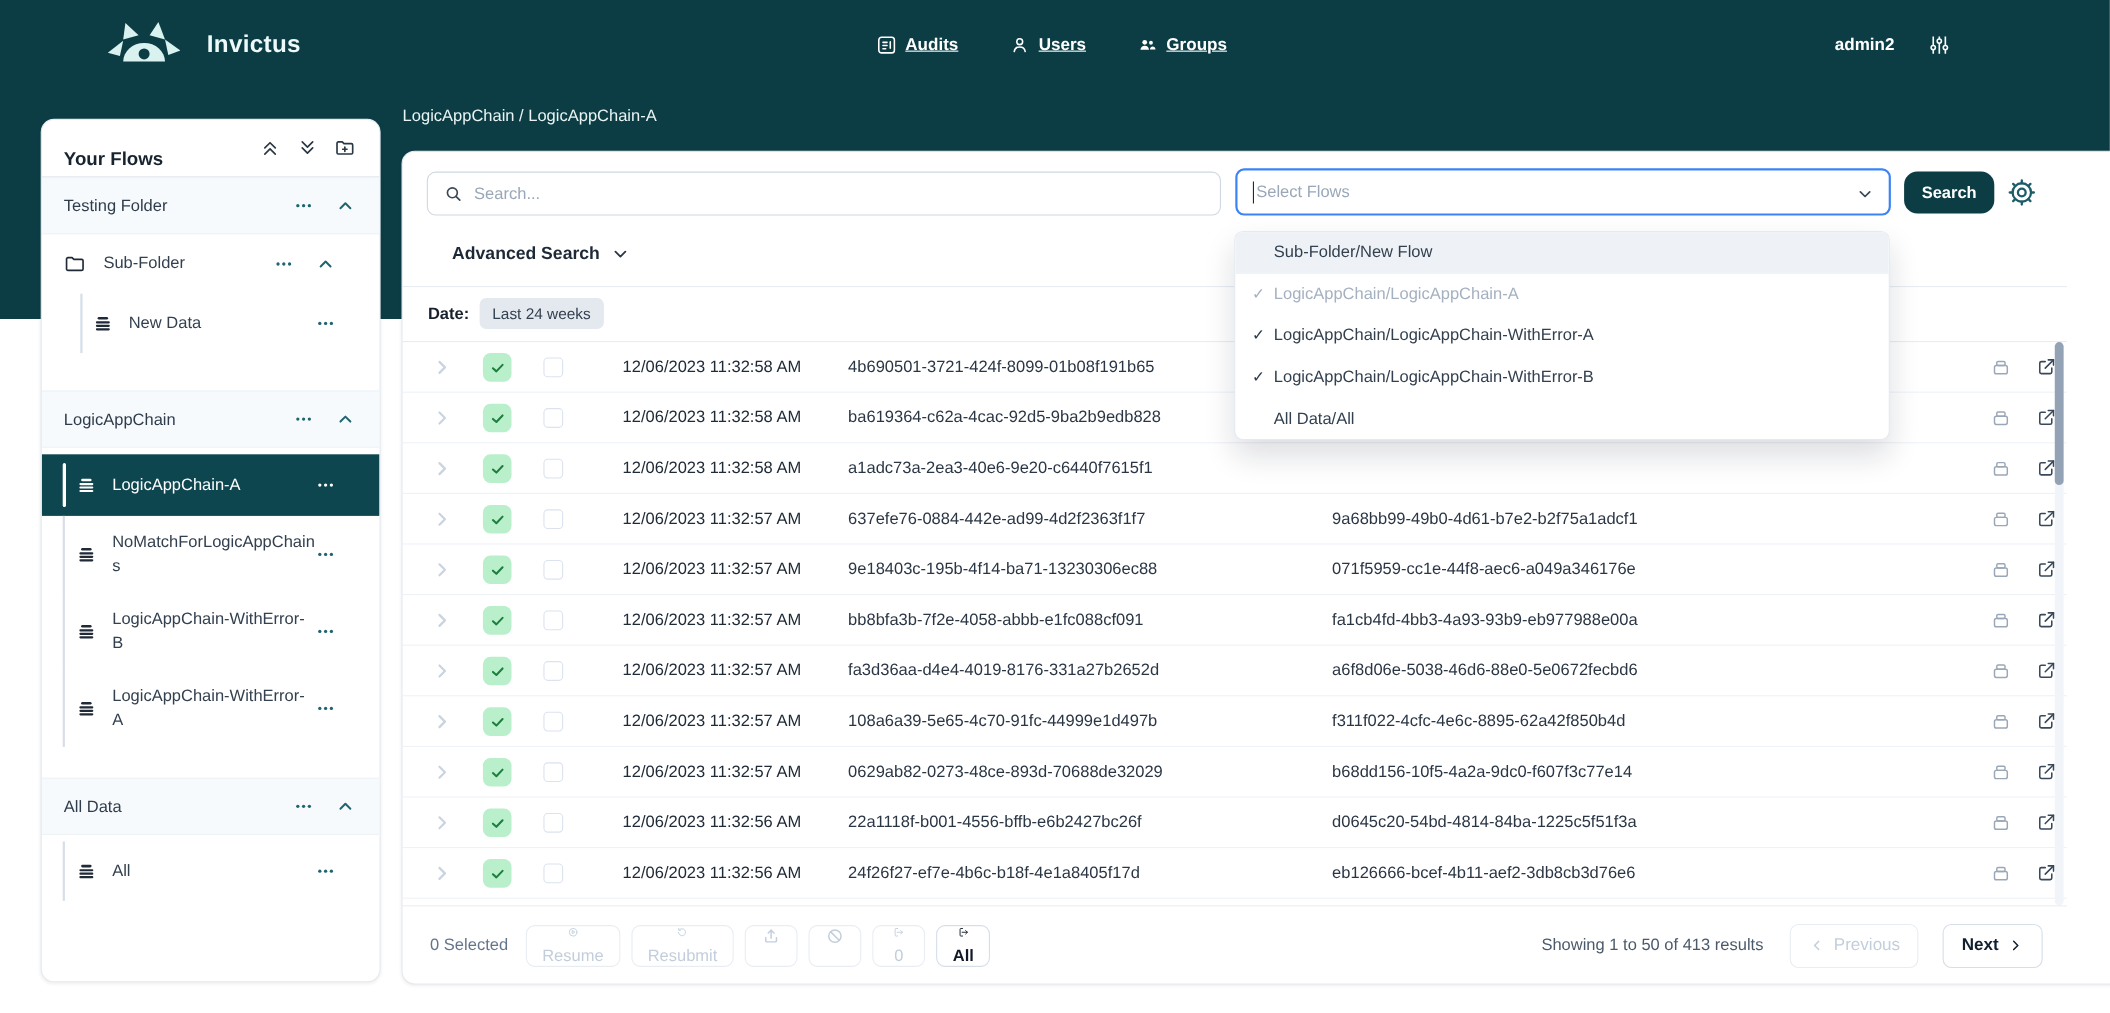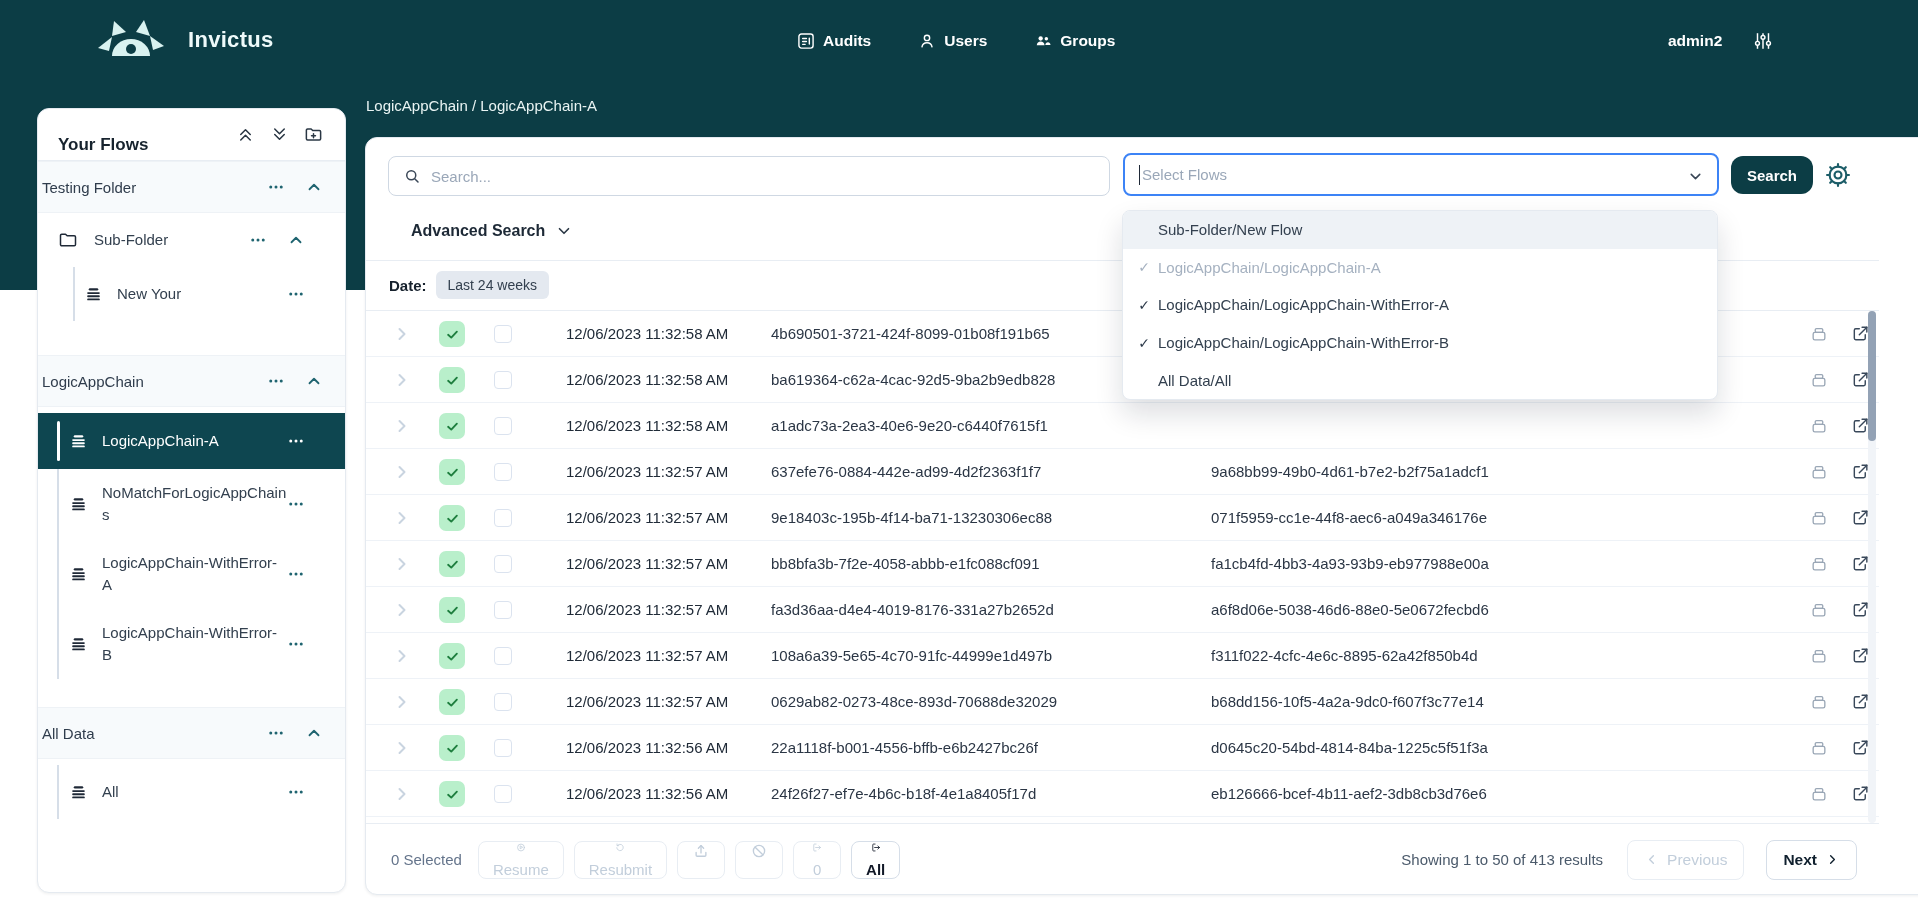--- a/index.html
+++ b/index.html
@@ -6,36 +6,36 @@
   html,body { width:1918px; height:921px; overflow:hidden; background:#ffffff;
     font-family:"Liberation Sans","DejaVu Sans",sans-serif; }
   svg { display:block; }
 
   
   .band { position:absolute; left:0; top:0; width:1918px; height:290px; background:#0c3d45; }
   .topbar { position:absolute; left:0; top:0; width:1918px; height:81px; }
   .logo { position:absolute; left:98px; top:18px; width:66px; height:44px; }
   .brand { position:absolute; left:188px; top:27px; font-size:22px; font-weight:700; color:#eefafa; letter-spacing:.3px; }
   .nav { position:absolute; left:796px; top:0; height:81px; display:flex; align-items:center; gap:46px; }
-  .nav-item { display:flex; align-items:center; gap:7px; color:#ffffff; font-size:15.5px; font-weight:700; cursor:pointer; }
+  .nav-item { display:flex; align-items:center; gap:7px; color:#ffffff; font-size:15.5px; font-weight:700; cursor:pointer;text-decoration:underline; }
   .nav-item svg { width:20px; height:20px; stroke:#ffffff; fill:none; stroke-width:1.7; stroke-linecap:round; stroke-linejoin:round; }
   .nav-item svg.fill { fill:#ffffff; stroke:none; }
   .userbox { position:absolute; left:1668px; top:0; height:81px; display:flex; align-items:center; gap:30px; }
   .username { color:#ffffff; font-size:15.5px; font-weight:700; }
   .sliders { width:22px; height:22px; stroke:#ffffff; fill:none; stroke-width:1.6; cursor:pointer; }
   .breadcrumb { position:absolute; left:366px; top:97px; color:#e9f4f3; font-size:15px; }
 
   
   .sidebar { position:absolute; left:37px; top:108px; width:309px; height:785px; background:#ffffff;
     border:1px solid #e5eaf0; border-radius:12px; box-shadow:0 1px 3px rgba(15,23,42,.07); overflow:hidden; }
   .sb-head { height:52px; display:flex; align-items:center; padding:0 22px 0 20px; border-bottom:1px solid #e8edf3; }
   .sb-title { flex:1; font-size:17px; font-weight:700; color:#17232e;margin-top:20px; }
   .sb-head svg { width:19px; height:19px; stroke:#2a3744; fill:none; stroke-width:1.9; stroke-linecap:round; stroke-linejoin:round; margin-left:15px; cursor:pointer; }
   .sb-group { height:52px; display:flex; align-items:center; background:#f7fafc; border-top:1px solid #eef2f6;
-    border-bottom:1px solid #eef2f6; padding:0 22px 0 4px; cursor:pointer; }
+    border-bottom:1px solid #eef2f6; padding:0 22px 0 20px; cursor:pointer; }
   .sb-group-label { flex:1; font-size:15px; color:#2f3c4c; }
   .i-dots { width:18px; height:18px; fill:#1f6470; cursor:pointer; }
   .i-chevup { width:18px; height:18px; stroke:#1f6470; fill:none; stroke-width:2.4; stroke-linecap:round; stroke-linejoin:round; margin-left:20px; cursor:pointer; }
   .sb-item { position:relative; display:flex; align-items:center; padding:0 40px 0 20px; cursor:pointer; }
   .sb-item .i-stack { width:19px; height:19px; fill:#1f2937; margin-right:14px; flex:none; }
   .sb-item .lbl { flex:1; font-size:15px; color:#33404f; width:152px; word-break:break-all; line-height:1.45; }
   .h54 { height:54px; } .h56 { height:56px; } .h70 { height:70px; }
   .guide::before { content:""; position:absolute; left:19px; top:0; bottom:0; width:2px; background:#d6dee8; }
   .guide { padding-left:31px; }
   .guide2::before { content:""; position:absolute; left:35px; top:0; bottom:0; width:2px; background:#d6dee8; }
@@ -228,21 +228,21 @@
       </svg>
   </div>
 
   <div class="sb-item h54 guide2">
     <svg class="i-stack" viewBox="0 0 24 24">
         <rect x="6" y="4" width="12" height="3" rx="1.5"></rect>
         <rect x="4" y="9" width="16" height="2.4" rx="1.2"></rect>
         <rect x="4" y="13" width="16" height="2.4" rx="1.2"></rect>
         <rect x="4" y="17" width="16" height="2.4" rx="1.2"></rect>
       </svg>
-    <span class="lbl">New Your</span>
+    <span class="lbl">New Data</span>
     <svg class="i-dots" viewBox="0 0 24 24">
         <circle cx="5" cy="12" r="2"></circle>
         <circle cx="12" cy="12" r="2"></circle>
         <circle cx="19" cy="12" r="2"></circle>
       </svg>
   </div>
 
   <div class="spacer34"></div>
 
   <div class="sb-group">
@@ -289,36 +289,36 @@
       </svg>
   </div>
 
   <div class="sb-item h70 guide">
     <svg class="i-stack" viewBox="0 0 24 24">
         <rect x="6" y="4" width="12" height="3" rx="1.5"></rect>
         <rect x="4" y="9" width="16" height="2.4" rx="1.2"></rect>
         <rect x="4" y="13" width="16" height="2.4" rx="1.2"></rect>
         <rect x="4" y="17" width="16" height="2.4" rx="1.2"></rect>
       </svg>
-    <span class="lbl">LogicAppChain-WithError-A</span>
+    <span class="lbl">LogicAppChain-WithError-B</span>
     <svg class="i-dots" viewBox="0 0 24 24">
         <circle cx="5" cy="12" r="2"></circle>
         <circle cx="12" cy="12" r="2"></circle>
         <circle cx="19" cy="12" r="2"></circle>
       </svg>
   </div>
 
   <div class="sb-item h70 guide">
     <svg class="i-stack" viewBox="0 0 24 24">
         <rect x="6" y="4" width="12" height="3" rx="1.5"></rect>
         <rect x="4" y="9" width="16" height="2.4" rx="1.2"></rect>
         <rect x="4" y="13" width="16" height="2.4" rx="1.2"></rect>
         <rect x="4" y="17" width="16" height="2.4" rx="1.2"></rect>
       </svg>
-    <span class="lbl">LogicAppChain-WithError-B</span>
+    <span class="lbl">LogicAppChain-WithError-A</span>
     <svg class="i-dots" viewBox="0 0 24 24">
         <circle cx="5" cy="12" r="2"></circle>
         <circle cx="12" cy="12" r="2"></circle>
         <circle cx="19" cy="12" r="2"></circle>
       </svg>
   </div>
 
   <div class="spacer28"></div>
 
   <div class="sb-group">

